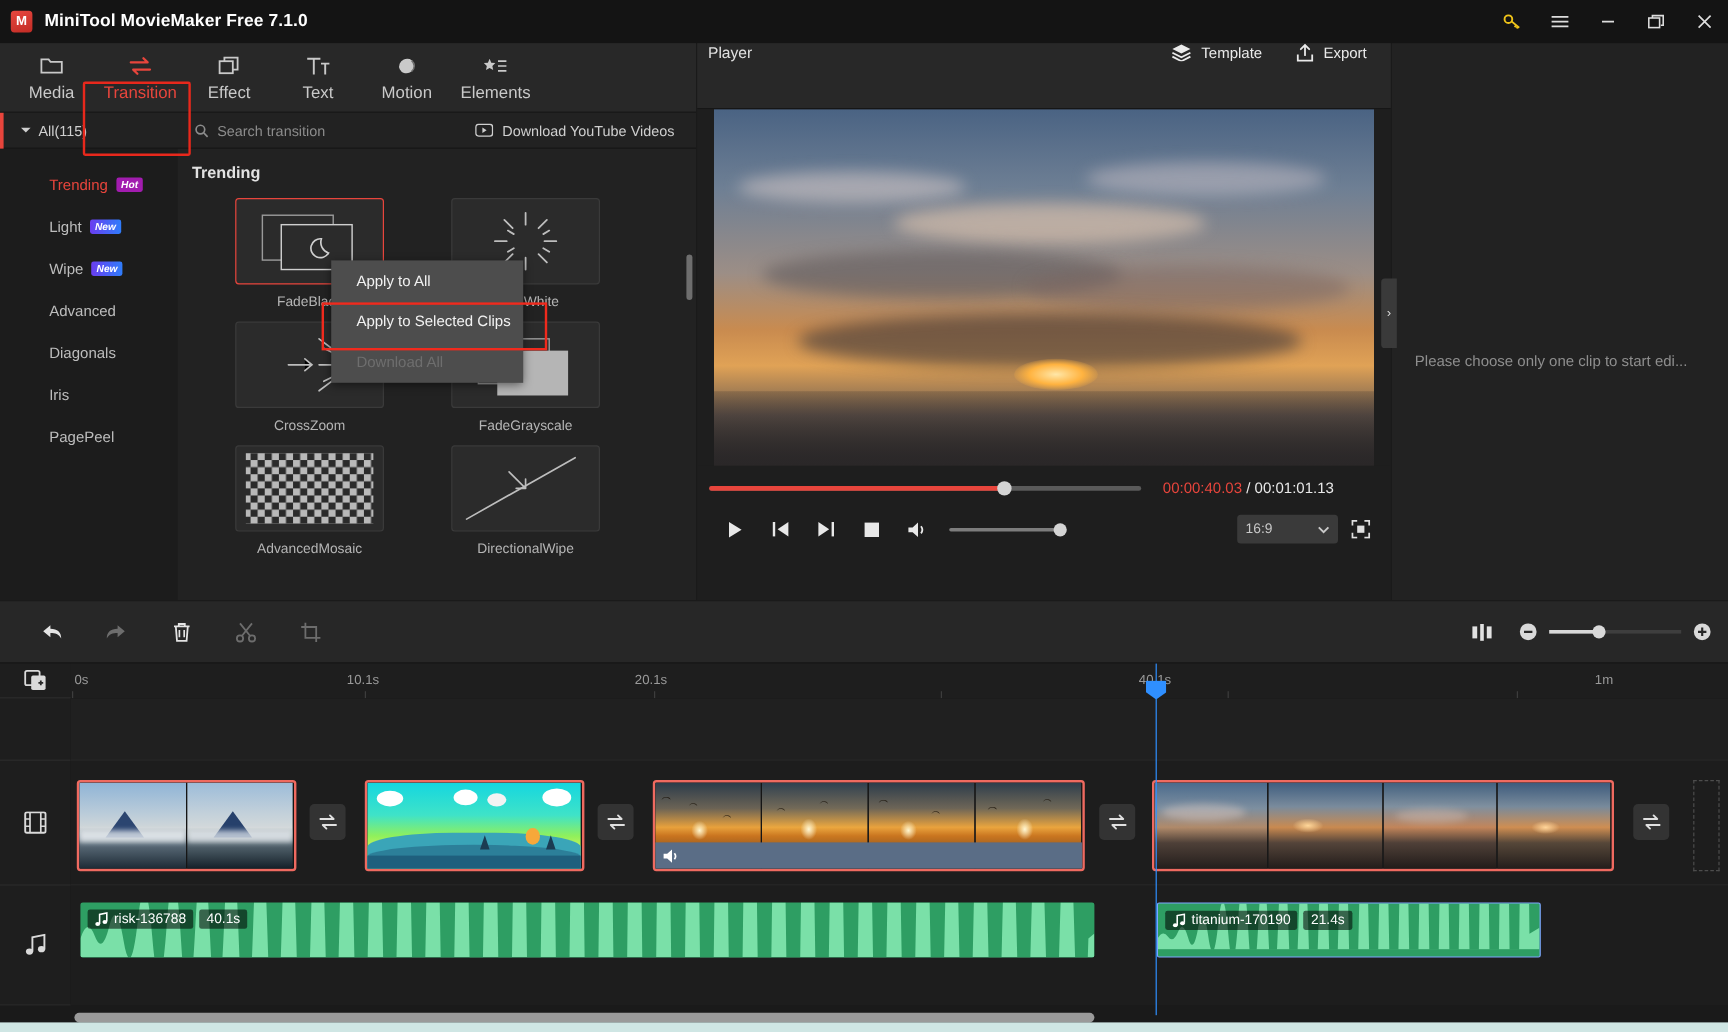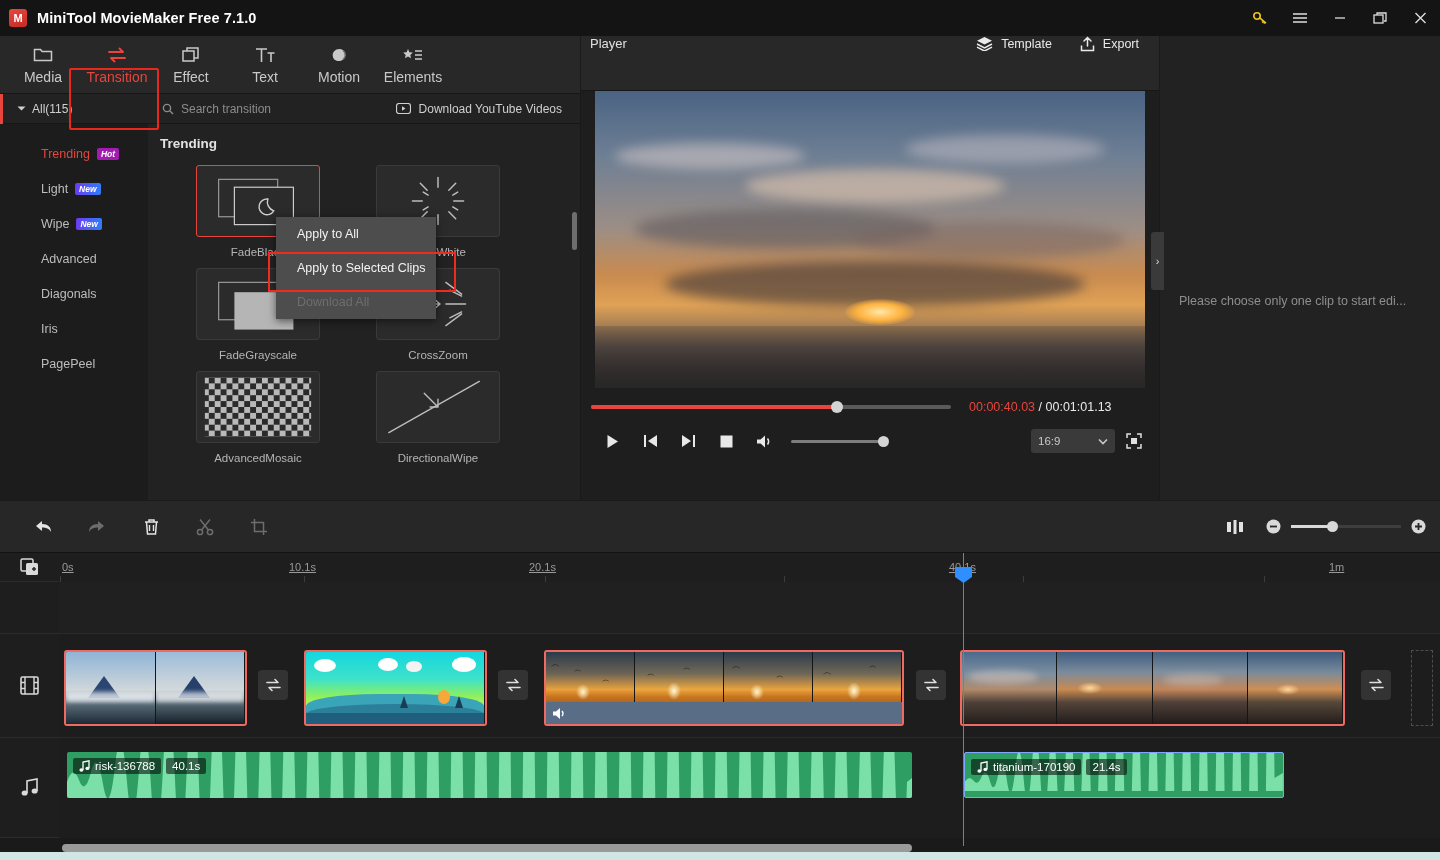--- a/index.html
+++ b/index.html
@@ -157,21 +157,21 @@
   #zoom-knob { position: absolute; left: 36px; top: -4px; width: 11px; height: 11px; border-radius: 50%; background: #d9d9d9; }
 
   #tl-head-left { position: absolute; top: 52px; left: 0; width: 59px; height: 307px; background: #1e1e1e; }
   .track-head { display: flex; align-items: center; justify-content: center; color: #dadada; border-bottom: 1px solid #2c2c2c; }
   #head-add { height: 29px; }
   #head-blank { height: 52px; }
   #head-video { height: 104px; }
   #head-audio { height: 100px; }
 
   #ruler { position: absolute; top: 52px; left: 59px; width: 1381px; height: 29px; background: #1e1e1e; }
-  .ruler-tick { position: absolute; top: 8px; font-size: 11px; color: #9a9a9a; text-decoration: underline; }
+  .ruler-tick { position: absolute; top: 8px; font-size: 11px; color: #9a9a9a; }
   .ruler-line { position: absolute; bottom: 0; width: 1px; height: 6px; background: #3d3d3d; }
 
   #tracks-area { position: absolute; top: 81px; left: 59px; width: 1381px; height: 278px; background: #1a1a1a; }
   #track-empty { position: absolute; top: 0; left: 0; width: 1381px; height: 52px; background: #202020; border-bottom: 1px solid #2a2a2a; }
   #track-video { position: absolute; top: 52px; left: 0; width: 1381px; height: 104px; background: #1d1d1d; border-bottom: 1px solid #2a2a2a; }
   #track-audio { position: absolute; top: 156px; left: 0; width: 1381px; height: 100px; background: #1d1d1d; }
 
   .vclip { position: absolute; top: 16px; height: 76px; border: 2px solid #ef6a60; border-radius: 3px; overflow: hidden; }
   .vthumbs { display: flex; height: 100%; width: 100%; }
   .vthumb { flex: 1; height: 100%; position: relative; overflow: hidden; border-right: 1px solid rgba(0,0,0,.25); }
@@ -369,37 +369,37 @@
                 <path d="M47 27l5 3M77 42l5 3M47 45l5-3M77 30l5-3"></path>
               </g>
             </svg>
           </div>
           <div class="trans-label">FadeWhite</div>
         </div>
 
         <div class="trans-cell">
           <div class="trans-thumb">
             <svg width="124" height="72" viewBox="0 0 124 72">
-              <rect x="22" y="14" width="60" height="38" fill="none" stroke="#9a9a9a" stroke-width="1.2"></rect>
-              <rect x="38" y="24" width="60" height="38" fill="#b5b5b5"></rect>
-            </svg>
-          </div>
-          <div class="trans-label">FadeGrayscale</div>
-        </div>
-
-        <div class="trans-cell">
-          <div class="trans-thumb">
-            <svg width="124" height="72" viewBox="0 0 124 72">
               <g stroke="#bdbdbd" stroke-width="1.4" stroke-linecap="round">
                 <path d="M44 36h20M58 31l6 5-6 5"></path>
                 <path d="M70 14l16 12M70 36h20M70 58l16-12M74 22l12 6M74 50l12-6"></path>
               </g>
             </svg>
           </div>
           <div class="trans-label">CrossZoom</div>
+        </div>
+
+        <div class="trans-cell">
+          <div class="trans-thumb">
+            <svg width="124" height="72" viewBox="0 0 124 72">
+              <rect x="22" y="14" width="60" height="38" fill="none" stroke="#9a9a9a" stroke-width="1.2"></rect>
+              <rect x="38" y="24" width="60" height="38" fill="#b5b5b5"></rect>
+            </svg>
+          </div>
+          <div class="trans-label">FadeGrayscale</div>
         </div>
 
         <div class="trans-cell">
           <div class="trans-thumb">
             <svg width="124" height="72" viewBox="0 0 124 72">
               <defs>
                 <pattern id="checker" width="12" height="12" patternUnits="userSpaceOnUse">
                   <rect width="12" height="12" fill="#2b2b2b"></rect>
                   <rect width="6" height="6" fill="#b9b9b9"></rect>
                   <rect x="6" y="6" width="6" height="6" fill="#b9b9b9"></rect>

